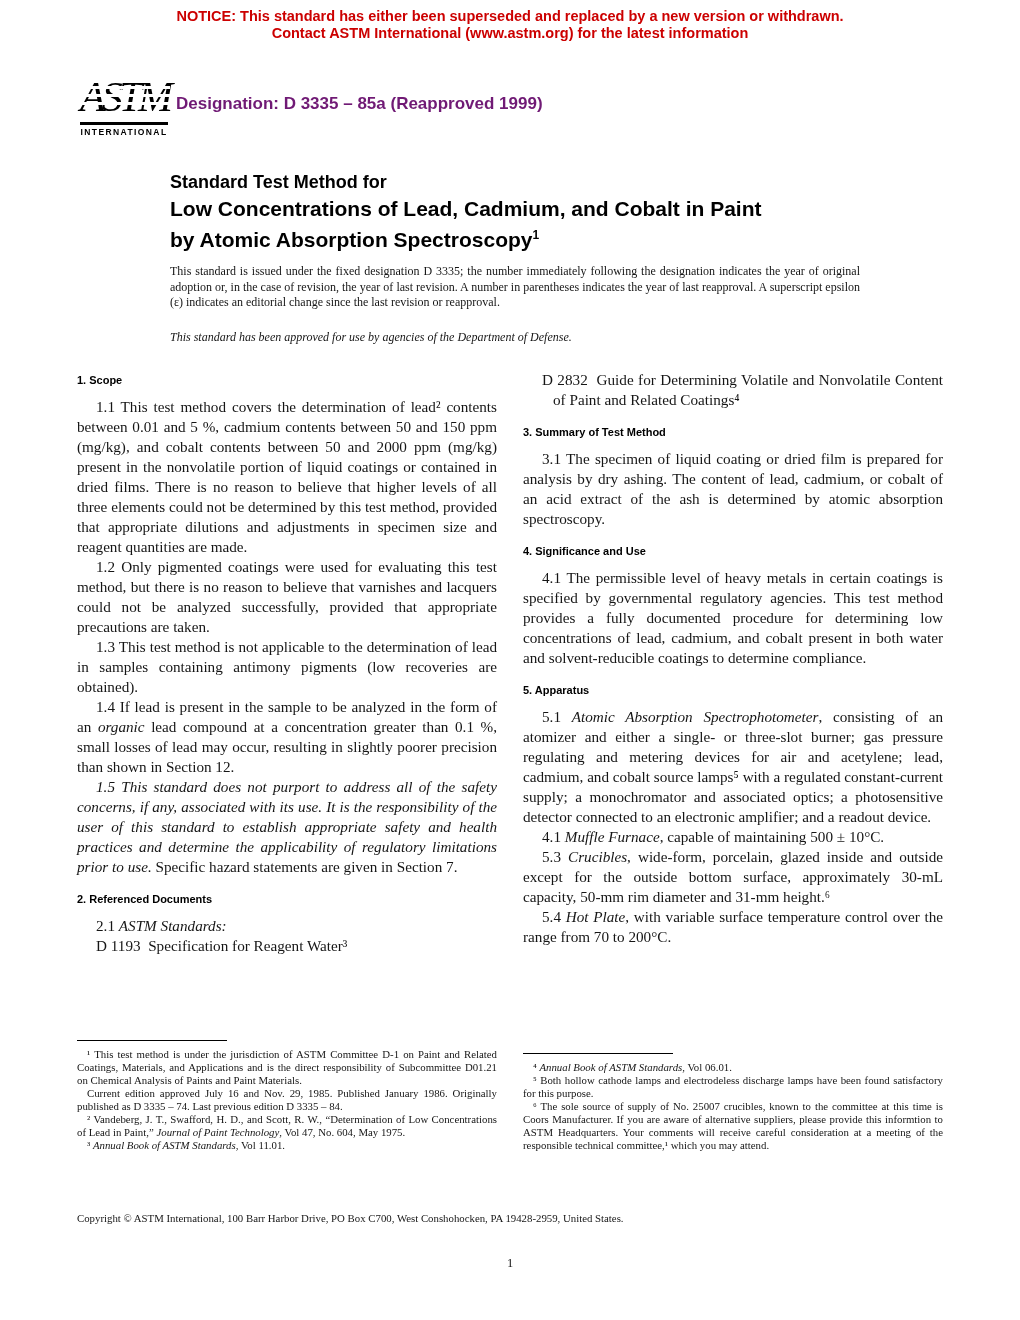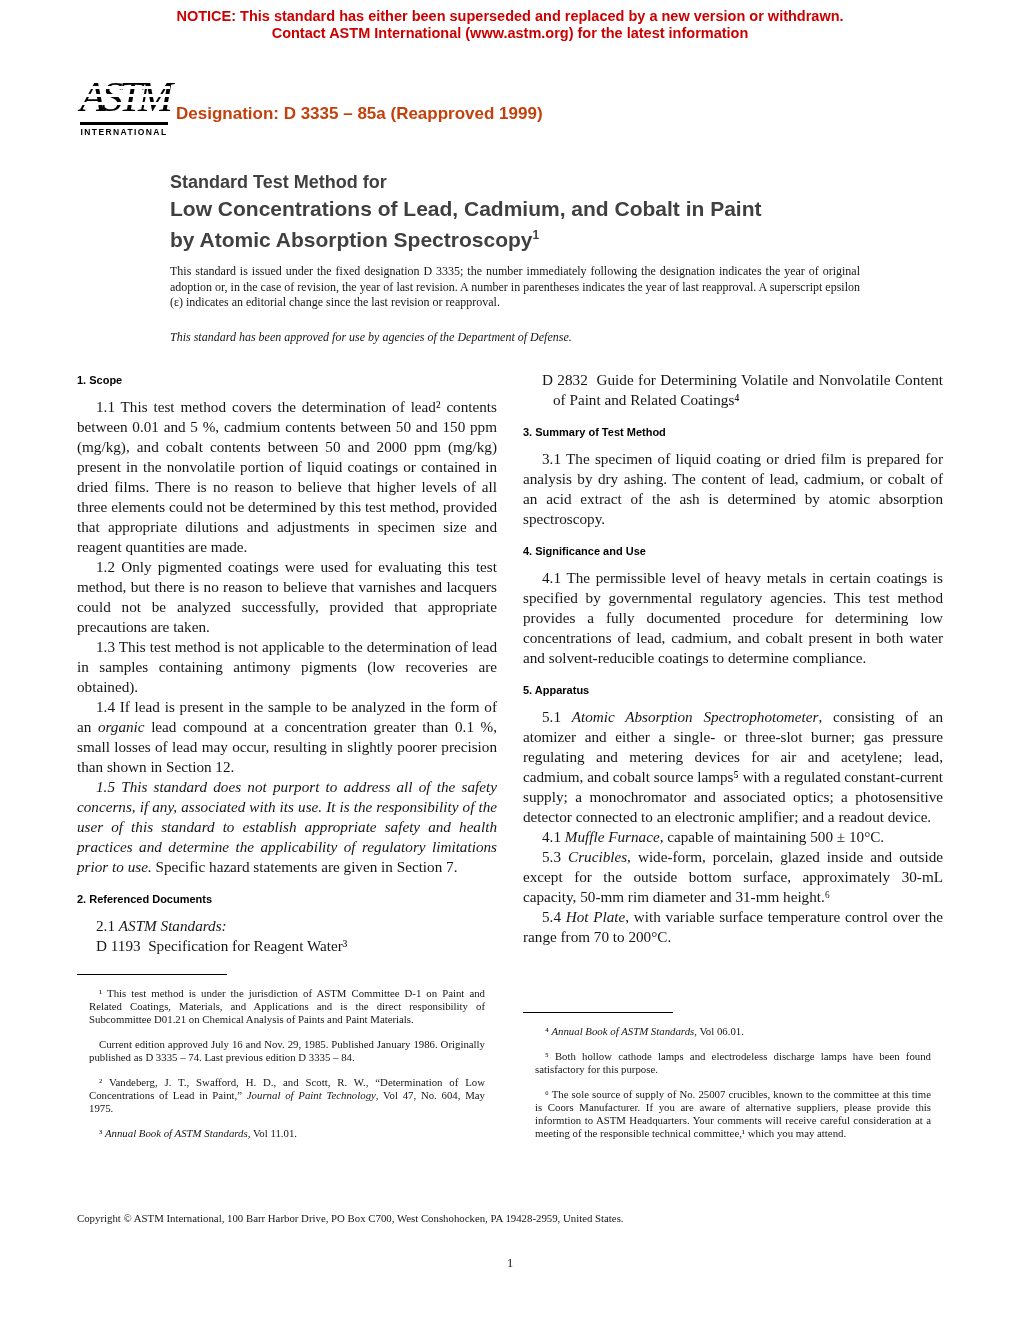--- a/index.html
+++ b/index.html
@@ -24,27 +24,27 @@
   }
   .logo-stripe { position:absolute; left:-4px; right:-2px; height:3px; background:#ffffff; }
   .st1 { top:12px; } .st2 { top:20px; } .st3 { top:28px; }
   .logo-rule { border-top:3px solid #000; margin:0 0 2px 0; }
   .logo-intl {
     font-family:"Liberation Sans", sans-serif; font-weight:700; font-size:8.5px;
     letter-spacing:1.4px; text-align:center; color:#000;
   }
 
   .designation {
-    position:absolute; left:176px; top:104px;
-    font-family:"Liberation Sans", sans-serif; font-weight:700; font-size:17px; color:#c2410c;
+    position:absolute; left:176px; top:94px;
+    font-family:"Liberation Sans", sans-serif; font-weight:700; font-size:17px; color:#701a75;
   }
 
   .title {
     position:absolute; left:170px; top:170px; width:710px;
-    font-family:"Liberation Sans", sans-serif; font-weight:700; color:#404040;
+    font-family:"Liberation Sans", sans-serif; font-weight:700; color:#000000;
   }
   .title-l1 { font-size:18px; line-height:25px; }
   .title-l2, .title-l3 { font-size:21px; line-height:27px; }
   .title sup { font-size:12px; }
 
   .issuance {
     position:absolute; left:170px; top:264px; width:690px;
     font-size:12px; line-height:15.5px; text-align:justify;
   }
   .dod {
@@ -62,21 +62,21 @@
     font-family:"Liberation Sans", sans-serif; font-weight:700; font-size:11px;
     margin:12px 0 7px 0; color:#000;
   }
   .col .sec:first-child { margin-top:0; }
   .para { margin:0; text-align:justify; text-indent:19px; }
   .ref  { margin:0; text-align:justify; padding-left:30px; text-indent:-11px; }
 
   
   .fnblock { margin-top:auto; font-size:10.8px; line-height:13px; }
   .fnrule { width:150px; border-top:1px solid #000; margin-bottom:7px; }
-  .fn { margin:12px; text-align:justify; text-indent:10px; }
+  .fn { margin:0; text-align:justify; text-indent:10px; }
 
   .copyright {
     position:absolute; left:77px; top:1212px; width:866px;
     font-size:10.8px; line-height:13px;
   }
   .pagenum {
     position:absolute; top:1256px; left:0; width:100%;
     text-align:center; font-size:12.5px;
   }
   i { font-style:italic; }

